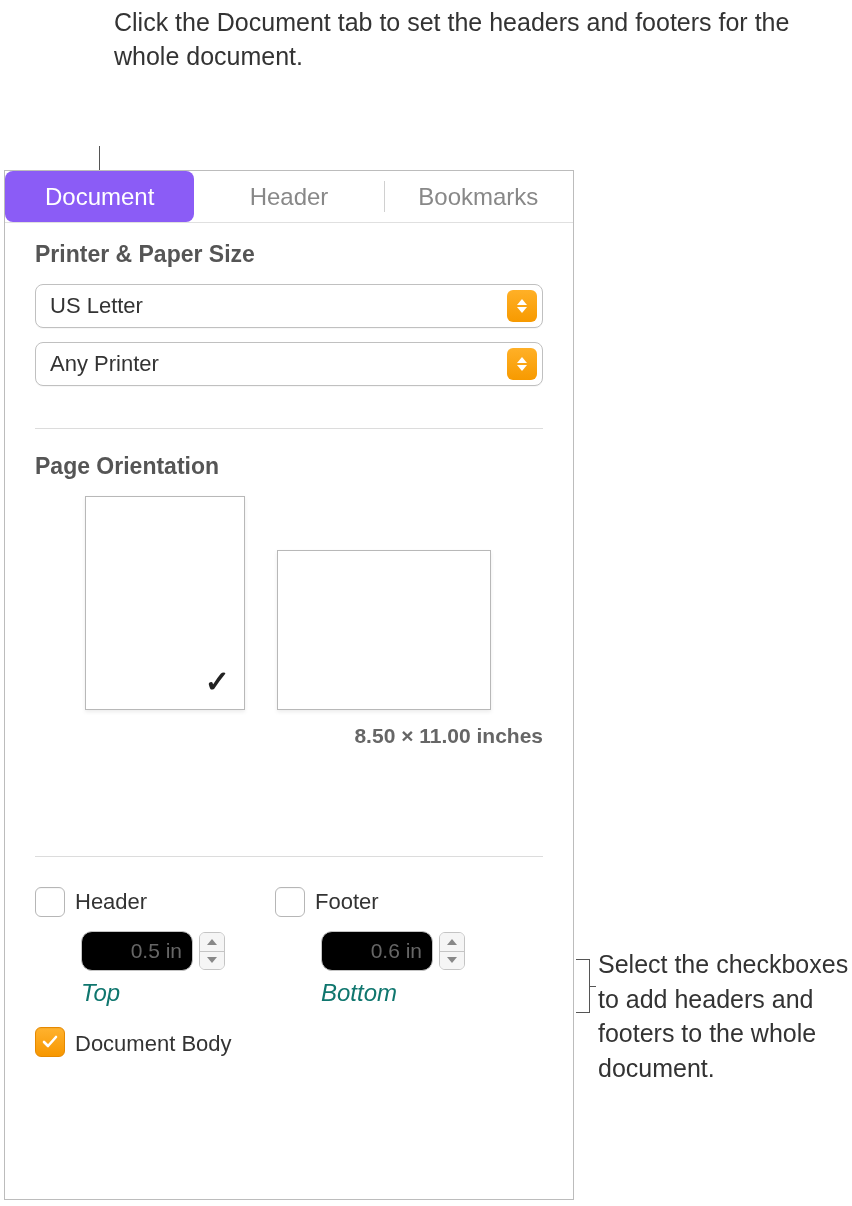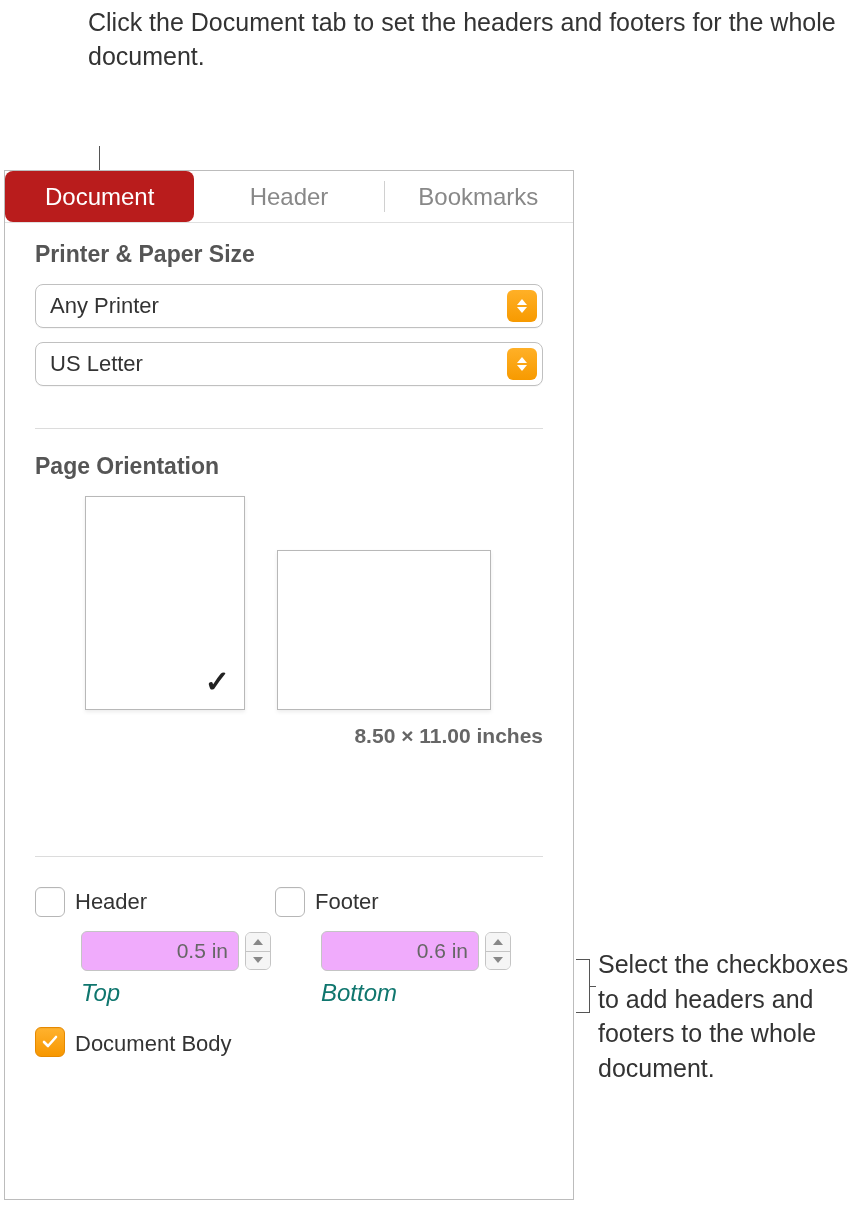--- a/index.html
+++ b/index.html
@@ -6,21 +6,21 @@
   body {
     font-family: -apple-system, "Helvetica Neue", Helvetica, Arial, sans-serif;
     background: #fff;
     width: 852px;
     height: 1206px;
     position: relative;
     color: #333;
   }
   .callout-top {
     position: absolute;
-    left: 88px;
+    left: 114px;
     top: 6px;
     font-size: 25px;
     line-height: 1.35;
     color: #333;
   }
   .callout-line-top {
     position: absolute;
     left: 99px;
     top: 146px;
     width: 1px;
@@ -73,21 +73,21 @@
     flex: 1;
     display: flex;
     align-items: center;
     justify-content: center;
     font-size: 24px;
     color: #888;
     position: relative;
     cursor: pointer;
   }
   .tab.active {
-    background: #b91c1c;
+    background: #8b5cf6;
     color: #fff;
     font-weight: 500;
     border-radius: 8px 8px 8px 8px;
     margin: 0;
   }
   .tab + .tab::before {
     content: "";
     position: absolute;
     left: 0;
     top: 10px;
@@ -217,29 +217,29 @@
     font-size: 22px;
     color: #333;
   }
   .stepper-wrap { margin-left: 46px; }
   .stepper {
     display: flex;
     align-items: center;
     gap: 6px;
   }
   .stepper-input {
-    width: 158px;
+    width: 112px;
     height: 40px;
     border: 1px solid #c4c4c4;
-    border-radius: 6px;
+    border-radius: 11px;
     text-align: right;
     padding: 0 10px;
     font-size: 21px;
     color: #666;
-    background: #f0abfc;
+    background: #000000;
     font-family: inherit;
   }
   .stepper-btns {
     width: 26px;
     height: 38px;
     border: 1px solid #c4c4c4;
     border-radius: 6px;
     overflow: hidden;
     display: flex;
     flex-direction: column;
@@ -293,28 +293,28 @@
 
   <div class="tabbar">
     <div class="tab active">Document</div>
     <div class="tab">Header</div>
     <div class="tab">Bookmarks</div>
   </div>
 
   <div class="section">
     <div class="section-title">Printer &amp; Paper Size</div>
     <div class="popup">
-      <span>Any Printer</span>
+      <span>US Letter</span>
       <div class="popup-handle">
         <div class="chev up"></div>
           <div class="chev down"></div>
       </div>
     </div>
     <div class="popup">
-      <span>US Letter</span>
+      <span>Any Printer</span>
       <div class="popup-handle">
         <div class="chev up"></div>
           <div class="chev down"></div>
       </div>
     </div>
   </div>
 
   <hr class="hr">
 
   <div class="section" style="padding-top:24px;">

